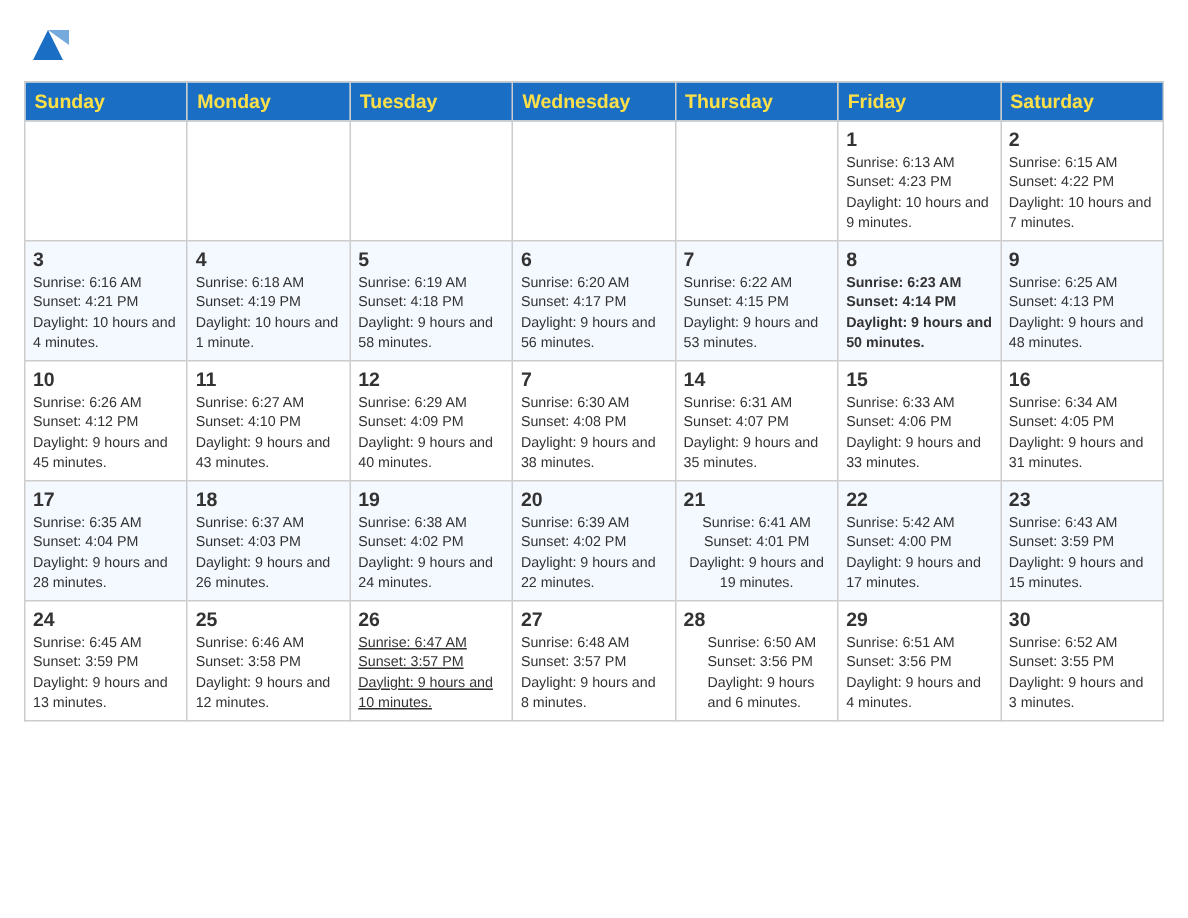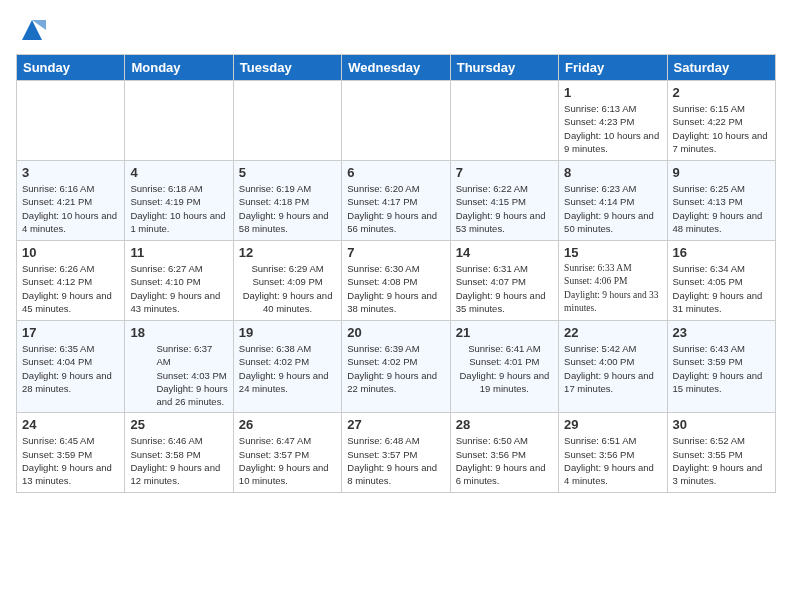--- a/index.html
+++ b/index.html
@@ -57,21 +57,21 @@
       font-size: 14px;
       color: #555;
     }
     .calendar {
       width: 100%;
       border-collapse: collapse;
       table-layout: fixed;
     }
     .calendar th {
       background: #1a6fc4;
-      color: #ffffff;
+      color: #fde047;
       text-align: left;
       padding: 5px 6px;
       font-size: 13px;
       font-weight: bold;
       border: 1px solid #ccc;
     }
     .calendar td {
       vertical-align: top;
       border: 1px solid #ccc;
       padding: 4px 5px;
@@ -174,21 +174,21 @@
 Daylight: 9 hours and 56 minutes.</div>
           </td>
           <td>
             <span class="day-num">7</span>
             <div class="day-info" style="white-space: pre-line;">Sunrise: 6:22 AM
 Sunset: 4:15 PM
 Daylight: 9 hours and 53 minutes.</div>
           </td>
           <td>
             <span class="day-num">8</span>
-            <div class="day-info" style="white-space: pre-line;">Sunrise: 6:23 AM
+            <div class="day-info" style="white-space: pre-line; font-weight: bold;">Sunrise: 6:23 AM
 Sunset: 4:14 PM
 Daylight: 9 hours and 50 minutes.</div>
           </td>
           <td>
             <span class="day-num">9</span>
             <div class="day-info" style="white-space: pre-line;">Sunrise: 6:25 AM
 Sunset: 4:13 PM
 Daylight: 9 hours and 48 minutes.</div>
           </td>
         </tr>
@@ -200,59 +200,59 @@
 Daylight: 9 hours and 45 minutes.</div>
           </td>
           <td>
             <span class="day-num">11</span>
             <div class="day-info" style="white-space: pre-line;">Sunrise: 6:27 AM
 Sunset: 4:10 PM
 Daylight: 9 hours and 43 minutes.</div>
           </td>
           <td>
             <span class="day-num">12</span>
-            <div class="day-info" style="white-space: pre-line; text-align: center;">Sunrise: 6:29 AM
+            <div class="day-info" style="white-space: pre-line;">Sunrise: 6:29 AM
 Sunset: 4:09 PM
 Daylight: 9 hours and 40 minutes.</div>
           </td>
           <td>
             <span class="day-num">7</span>
             <div class="day-info" style="white-space: pre-line;">Sunrise: 6:30 AM
 Sunset: 4:08 PM
 Daylight: 9 hours and 38 minutes.</div>
           </td>
           <td>
             <span class="day-num">14</span>
             <div class="day-info" style="white-space: pre-line;">Sunrise: 6:31 AM
 Sunset: 4:07 PM
 Daylight: 9 hours and 35 minutes.</div>
           </td>
           <td>
             <span class="day-num">15</span>
-            <div class="day-info" style="white-space: pre-line; font-family: Liberation Serif, serif;">Sunrise: 6:33 AM
+            <div class="day-info" style="white-space: pre-line;">Sunrise: 6:33 AM
 Sunset: 4:06 PM
 Daylight: 9 hours and 33 minutes.</div>
           </td>
           <td>
             <span class="day-num">16</span>
             <div class="day-info" style="white-space: pre-line;">Sunrise: 6:34 AM
 Sunset: 4:05 PM
 Daylight: 9 hours and 31 minutes.</div>
           </td>
         </tr>
         <tr>
           <td>
             <span class="day-num">17</span>
             <div class="day-info" style="white-space: pre-line;">Sunrise: 6:35 AM
 Sunset: 4:04 PM
 Daylight: 9 hours and 28 minutes.</div>
           </td>
           <td>
             <span class="day-num">18</span>
-            <div class="day-info" style="white-space: pre-line; margin-left: 26px;">Sunrise: 6:37 AM
+            <div class="day-info" style="white-space: pre-line;">Sunrise: 6:37 AM
 Sunset: 4:03 PM
 Daylight: 9 hours and 26 minutes.</div>
           </td>
           <td>
             <span class="day-num">19</span>
             <div class="day-info" style="white-space: pre-line;">Sunrise: 6:38 AM
 Sunset: 4:02 PM
 Daylight: 9 hours and 24 minutes.</div>
           </td>
           <td>
@@ -288,33 +288,33 @@
 Daylight: 9 hours and 13 minutes.</div>
           </td>
           <td>
             <span class="day-num">25</span>
             <div class="day-info" style="white-space: pre-line;">Sunrise: 6:46 AM
 Sunset: 3:58 PM
 Daylight: 9 hours and 12 minutes.</div>
           </td>
           <td>
             <span class="day-num">26</span>
-            <div class="day-info" style="white-space: pre-line;">Sunrise: 6:47 AM
+            <div class="day-info" style="white-space: pre-line; text-decoration: underline;">Sunrise: 6:47 AM
 Sunset: 3:57 PM
 Daylight: 9 hours and 10 minutes.</div>
           </td>
           <td>
             <span class="day-num">27</span>
             <div class="day-info" style="white-space: pre-line;">Sunrise: 6:48 AM
 Sunset: 3:57 PM
 Daylight: 9 hours and 8 minutes.</div>
           </td>
           <td>
             <span class="day-num">28</span>
-            <div class="day-info" style="white-space: pre-line;">Sunrise: 6:50 AM
+            <div class="day-info" style="white-space: pre-line; margin-left: 16px;">Sunrise: 6:50 AM
 Sunset: 3:56 PM
 Daylight: 9 hours and 6 minutes.</div>
           </td>
           <td>
             <span class="day-num">29</span>
             <div class="day-info" style="white-space: pre-line;">Sunrise: 6:51 AM
 Sunset: 3:56 PM
 Daylight: 9 hours and 4 minutes.</div>
           </td>
           <td>

